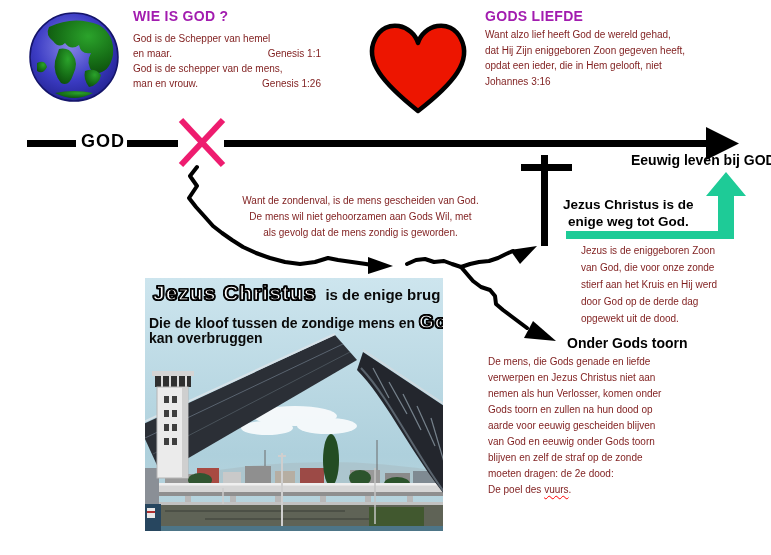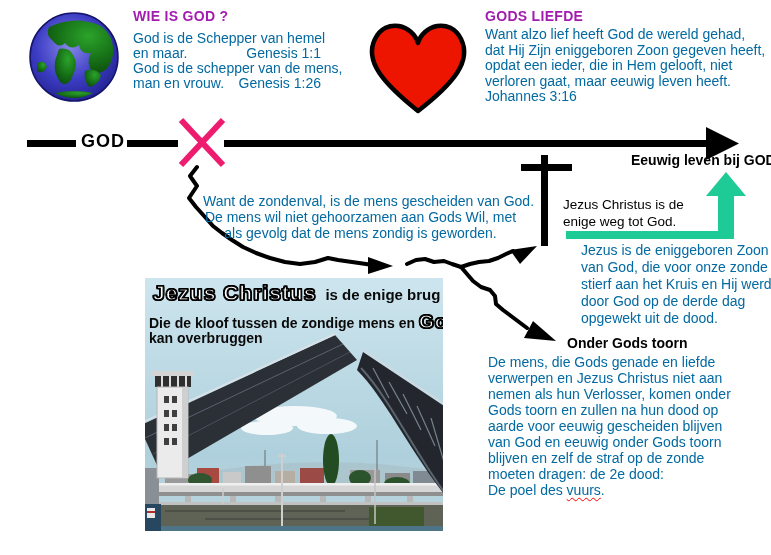--- a/index.html
+++ b/index.html
@@ -2,24 +2,24 @@
 <html><head>
 <meta charset="utf-8">
 <style>
   html,body{margin:0;padding:0;background:#fff;}
   #canvas{
     position:relative;width:771px;height:555px;background:#ffffff;
     font-family:"Liberation Sans",sans-serif;color:#1c1c1c;overflow:hidden;
   }
   .abs{position:absolute;}
   .heading{font-weight:bold;font-size:14px;color:#a21caf;letter-spacing:.3px;white-space:nowrap;}
-  .body-text{font-size:14px;line-height:15.5px;color:#0369a1;white-space:nowrap;}
+  .body-text{font-size:10px;line-height:15.5px;color:#7f1d1d;white-space:nowrap;}
   .who-row{display:flex;justify-content:space-between;height:15px;}
   .god-label{font-weight:bold;font-size:18px;letter-spacing:1px;color:#000;}
-  .bold-note{font-weight:normal;font-size:13.5px;line-height:17px;color:#000;white-space:nowrap;}
+  .bold-note{font-weight:bold;font-size:13.5px;line-height:17px;color:#000;white-space:nowrap;text-align:center;}
   .eternal{font-weight:bold;font-size:14px;color:#000;white-space:nowrap;}
   .toorn-head{font-weight:bold;font-size:14px;color:#000;white-space:nowrap;}
   .sep-block{text-align:center;}
   .son-block{line-height:17px;}
   .wrath-block{line-height:16px;}
   .misspelled{text-decoration:underline wavy #ff0000;text-decoration-thickness:1px;text-underline-offset:2px;}
   #photo{position:absolute;left:145px;top:278px;width:298px;height:253px;overflow:hidden;}
   #photo svg{position:absolute;left:0;top:0;}
   .photo-text{position:absolute;white-space:nowrap;color:#0a0a0a;font-weight:bold;}
   .wordart{
@@ -120,21 +120,20 @@
 
   <svg class="abs" style="left:362px;top:12px;" width="112" height="104" viewBox="0 0 112 104">
     <path d="M56,31 C51,13 24,5 13,27 C2,49 21,71 56,99 C92,71 110,49 99,27 C88,5 61,13 56,31 Z" stroke="#000" stroke-width="4.5" stroke-linejoin="round" fill="#ed1500"></path>
   </svg>
 
   <div class="abs heading" style="left:485px;top:8px;text-align:center;">GODS LIEFDE</div>
   <div class="abs body-text" style="left:485px;top:27px;">
     <div>Want alzo lief heeft God de wereld gehad,</div>
     <div>dat Hij Zijn eniggeboren Zoon gegeven heeft,</div>
     <div>opdat een ieder, die in Hem gelooft, niet</div>
-    <div>verloren gaat, maar eeuwig leven heeft.</div>
     <div>Johannes 3:16</div>
   </div>
 
   <div class="abs god-label" style="left:81px;top:131px;">GOD</div>
 
   <div class="abs eternal" style="left:631px;top:152px;">Eeuwig leven bij GOD</div>
 
   <div class="abs body-text sep-block" style="left:203px;top:193px;width:315px;line-height:16px;">
     <div>Want de zondenval, is de mens gescheiden van God.</div>
     <div>De mens wil niet gehoorzamen aan Gods Wil, met</div>

